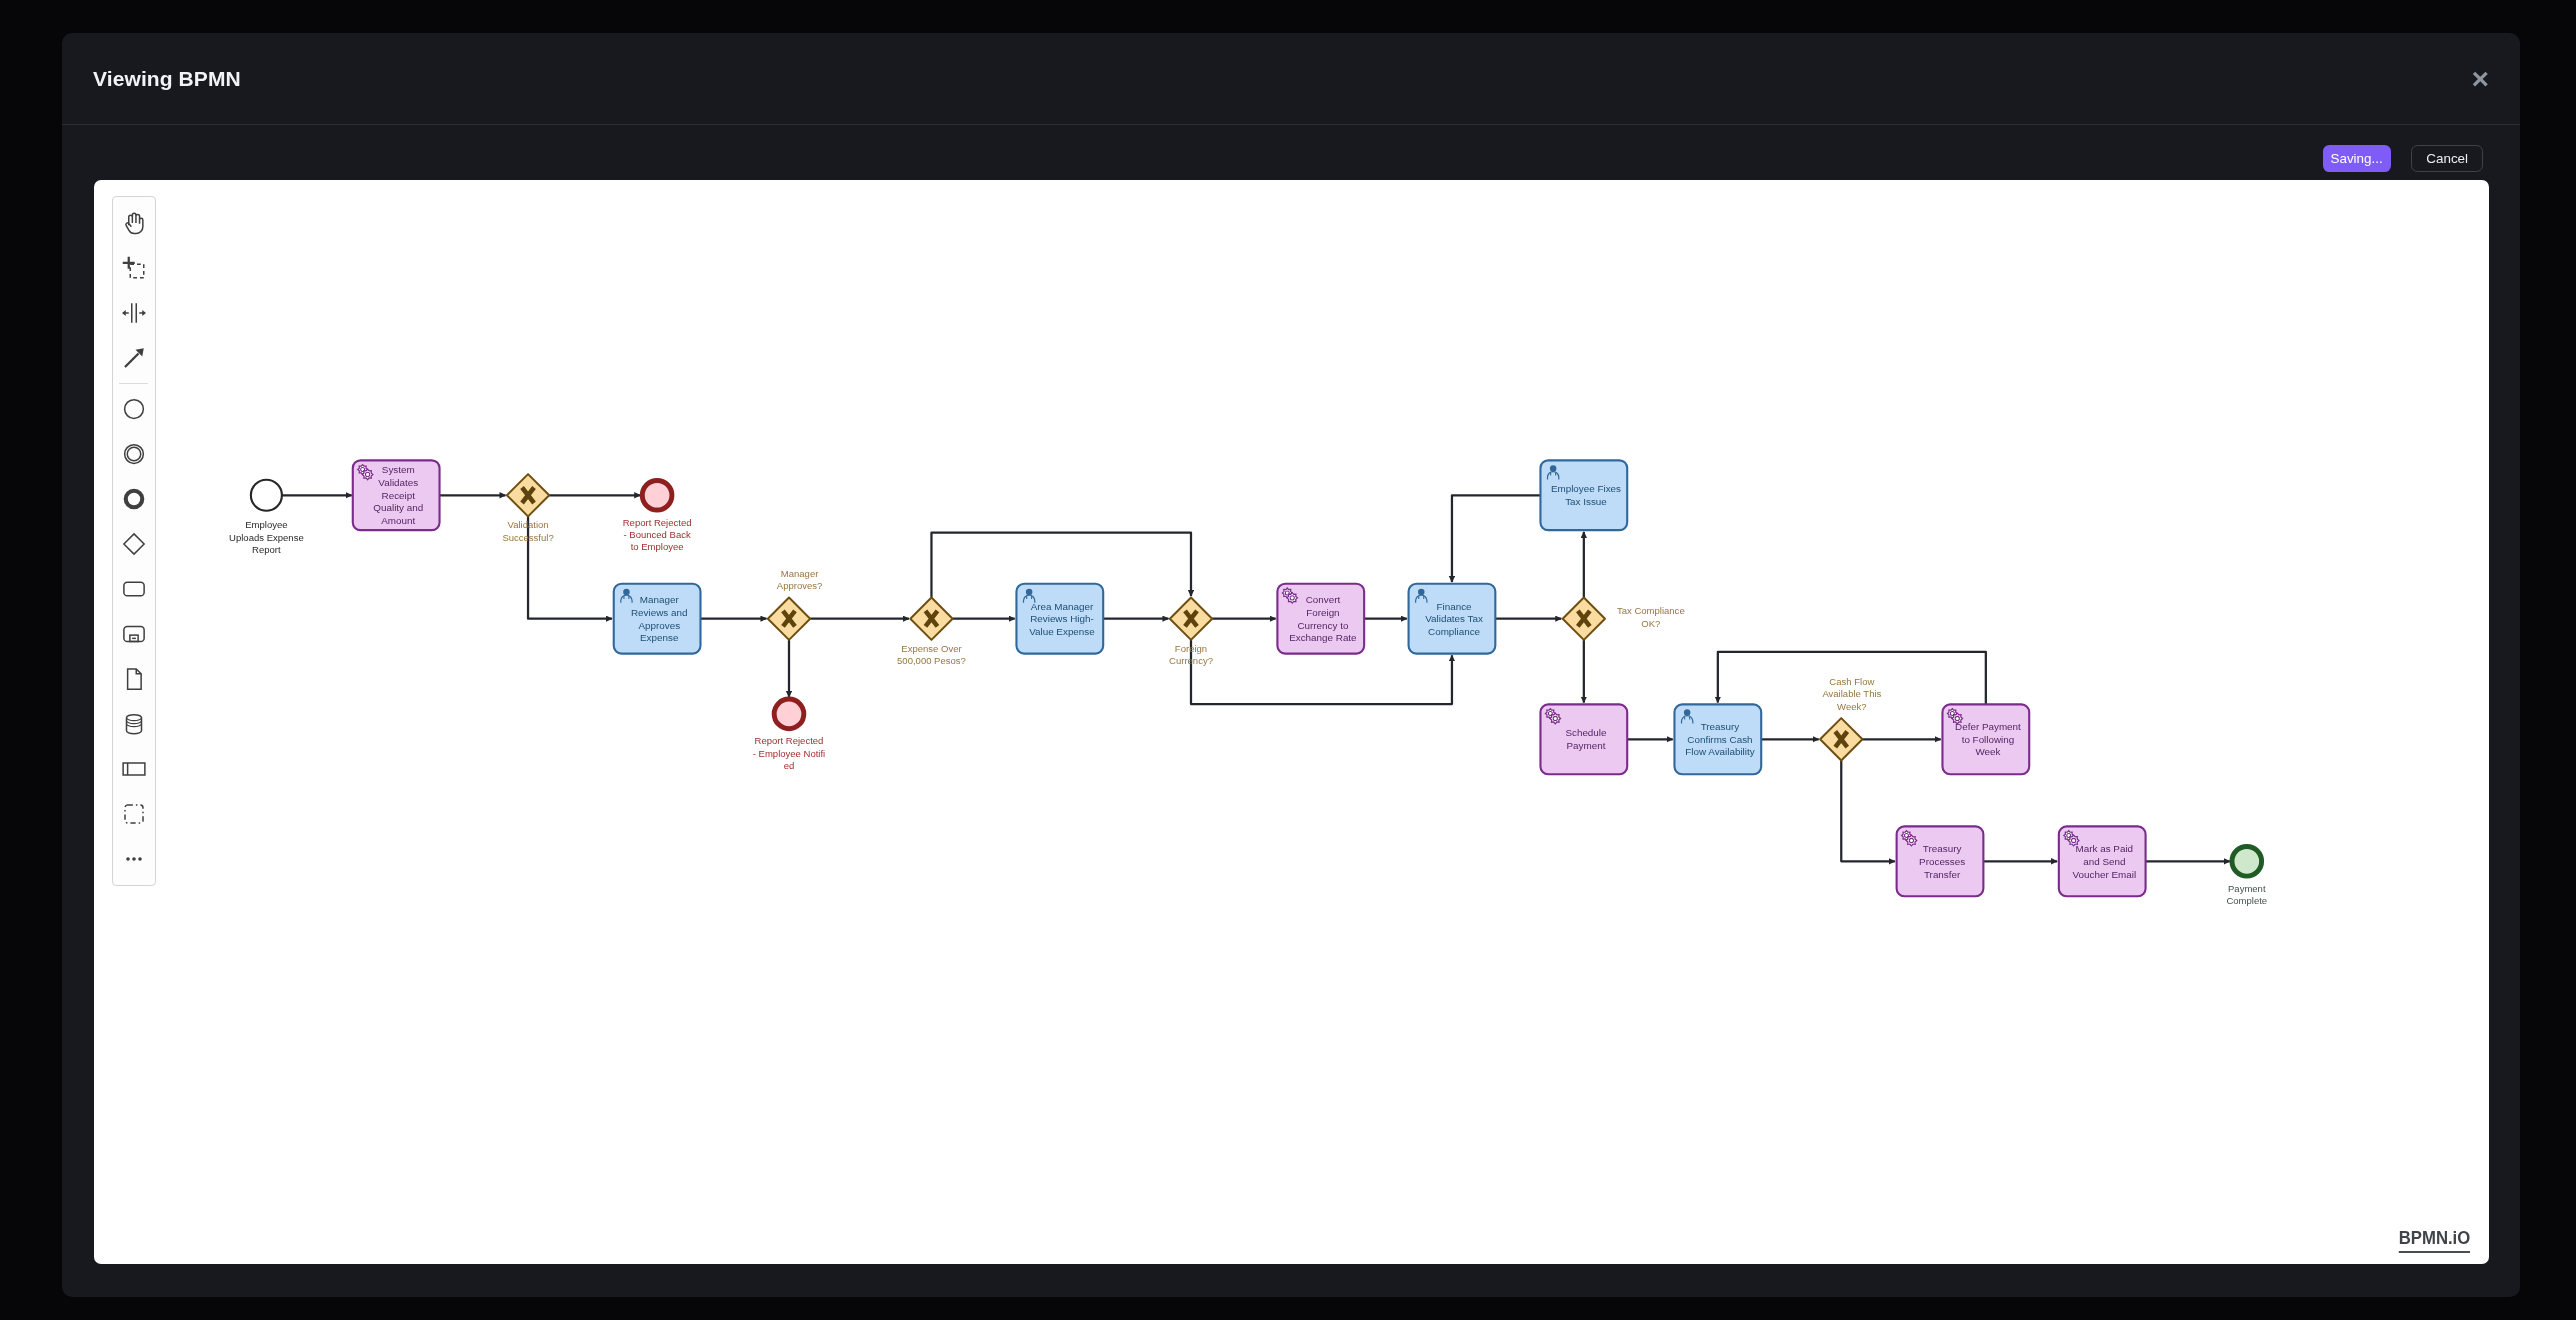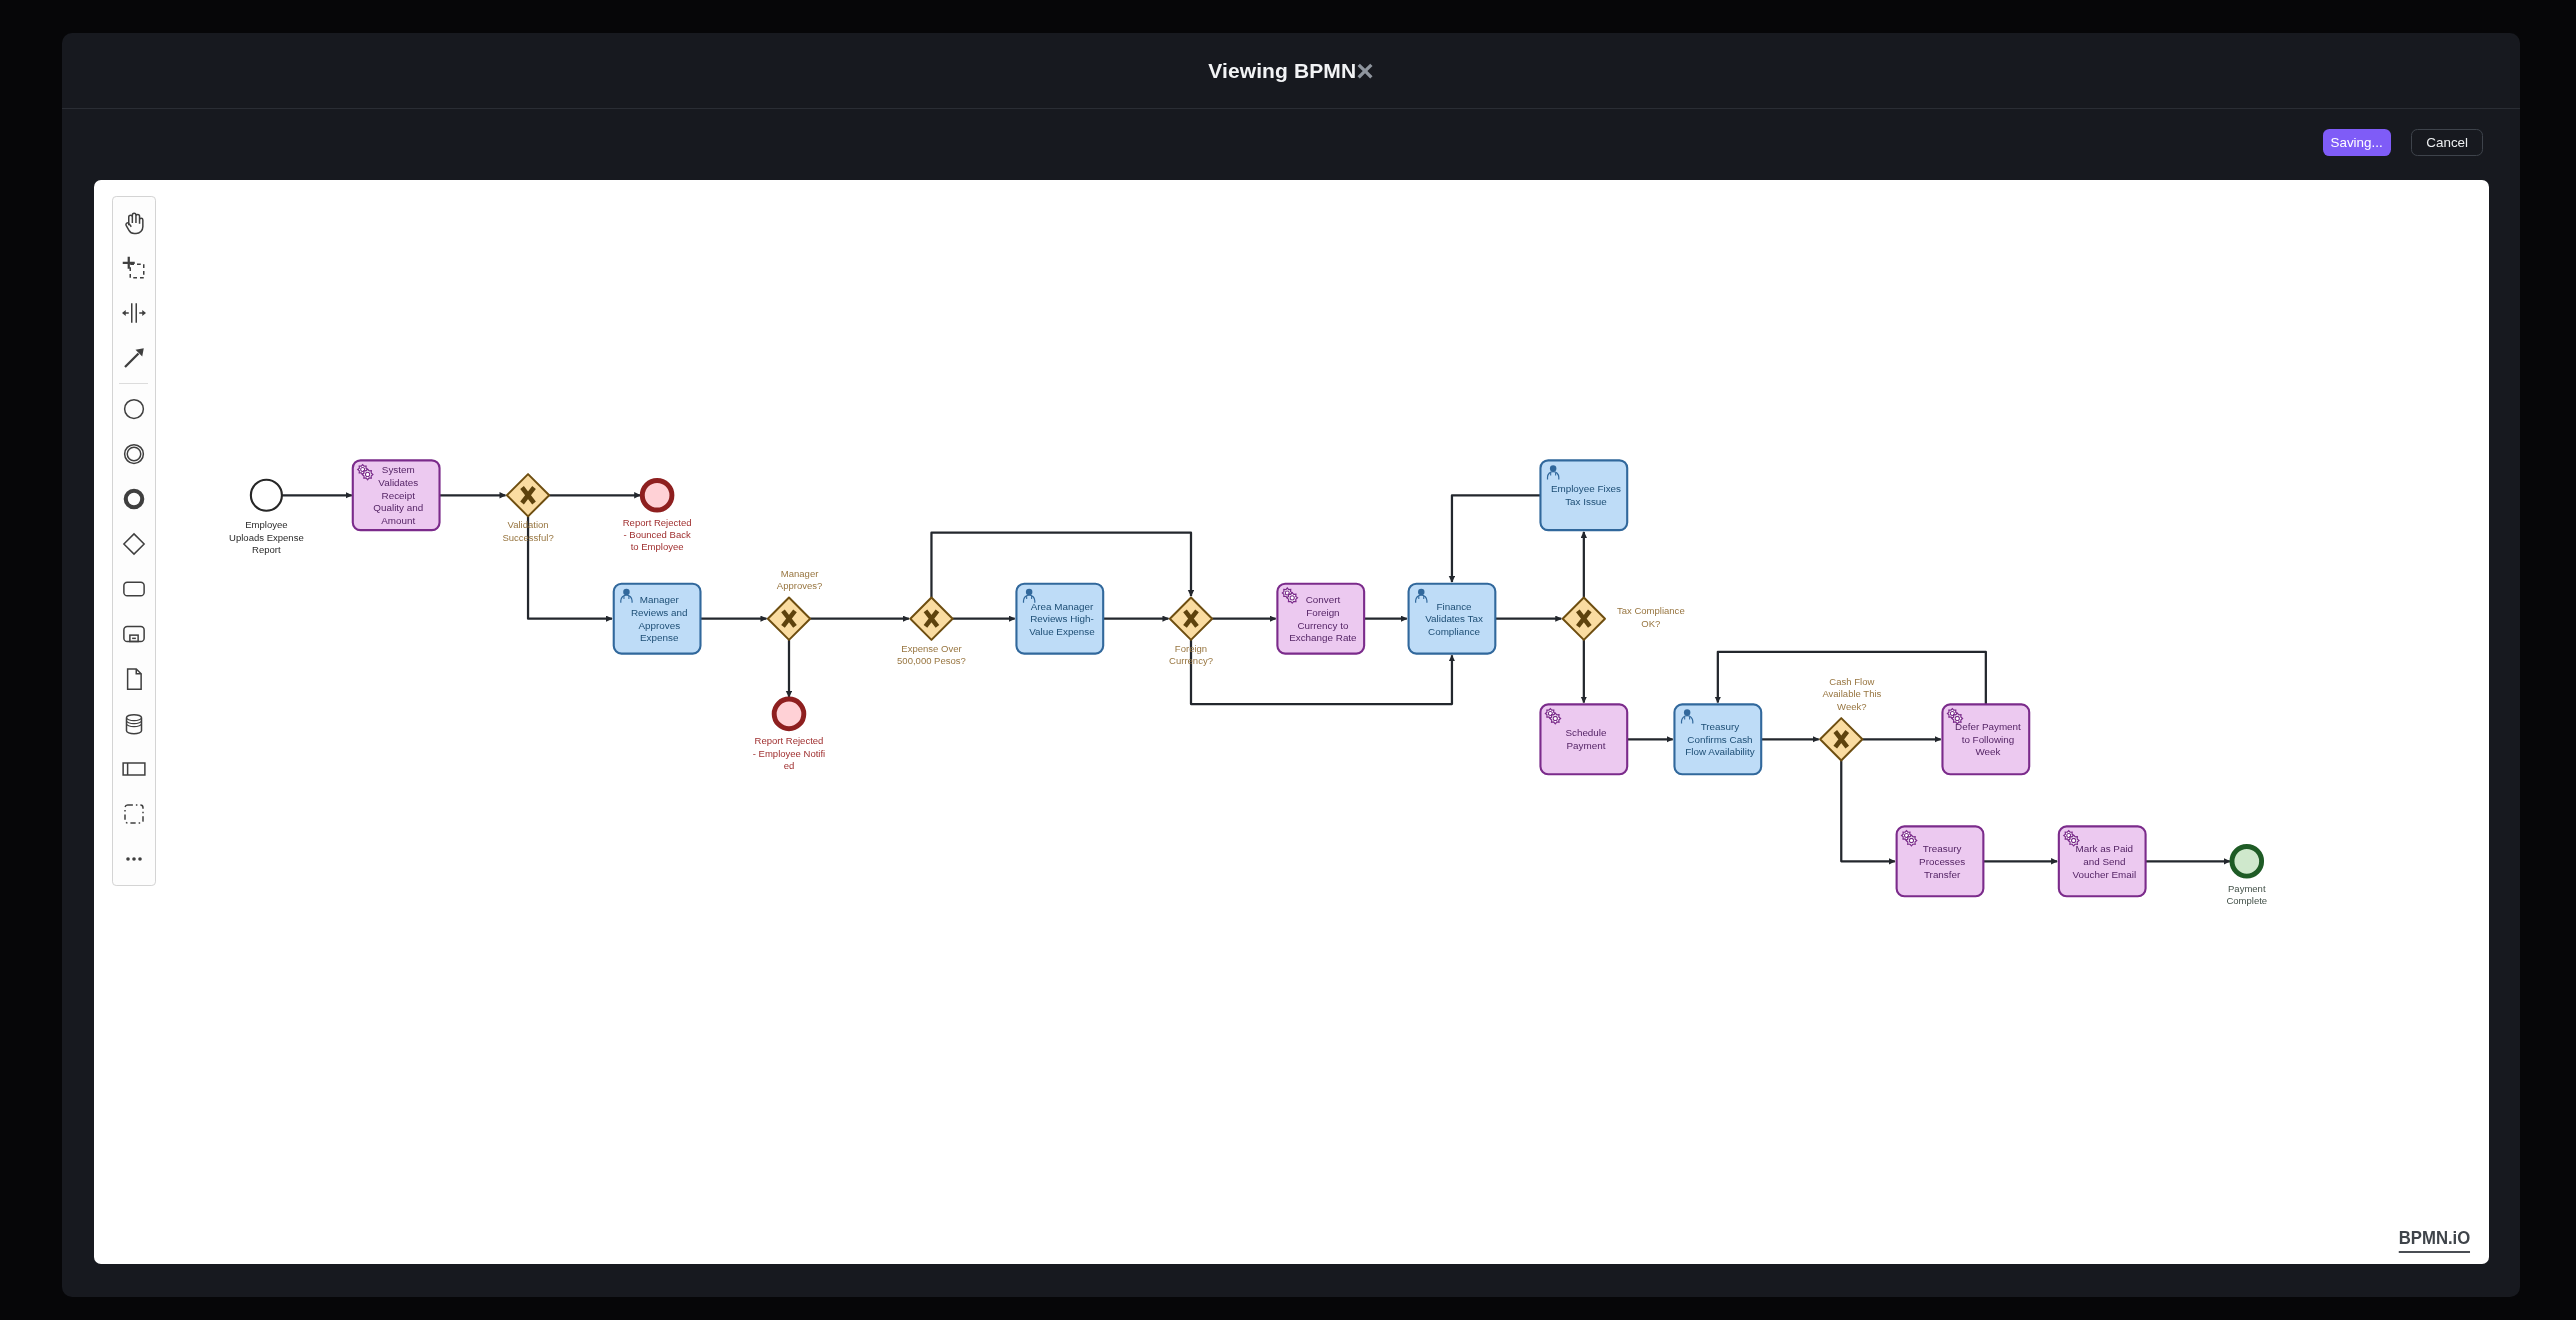--- a/index.html
+++ b/index.html
@@ -1,21 +1,21 @@
 <!DOCTYPE html>
 <html style="font-size:11.3px"><head>
 <meta charset="utf-8">
 <style>
   * { margin:0; padding:0; box-sizing:border-box; }
   html,body { width:2576px; height:1320px; background:#060608; overflow:hidden;
               font-family:"Liberation Sans", sans-serif; }
   .modal { position:absolute; left:62px; top:33px; width:2458px; height:1264px;
            background:#17191f; border-radius:10px; }
-  .modal-header { height:76px; border-bottom:0.7px solid #2a2d34; display:flex;
-                  align-items:center; justify-content:center; padding:17px 31px; }
+  .modal-header { height:92px; border-bottom:0.7px solid #2a2d34; display:flex;
+                  align-items:center; justify-content:space-between; padding:17px 31px; }
   .modal-title { color:#f2f3f5; font-size:21px; font-weight:bold; letter-spacing:0.1px; }
   .close-x { color:#8f959e; font-size:30px; font-weight:bold; line-height:1; cursor:pointer; }
   .actions-row { height:67px; display:flex; align-items:center; justify-content:flex-end;
                  gap:12.7px; padding:0 37px; }
   .btn { font-size:13.4px; line-height:1; border-radius:6.4px; cursor:pointer;
          font-family:"Liberation Sans", sans-serif; }
   .btn-saving { background:#7f5cf7; color:#ffffff; border:none; padding:7px 8px;text-align:center; }
   .btn-cancel { background:transparent; color:#eceef0; border:1.4px solid #3e434b; padding:5.6px 14px;margin-left:8px; }
   .canvas-wrap { position:absolute; left:32px; top:147px; width:2395px; height:1084px;
                  background:#ffffff; border-radius:7px; }

